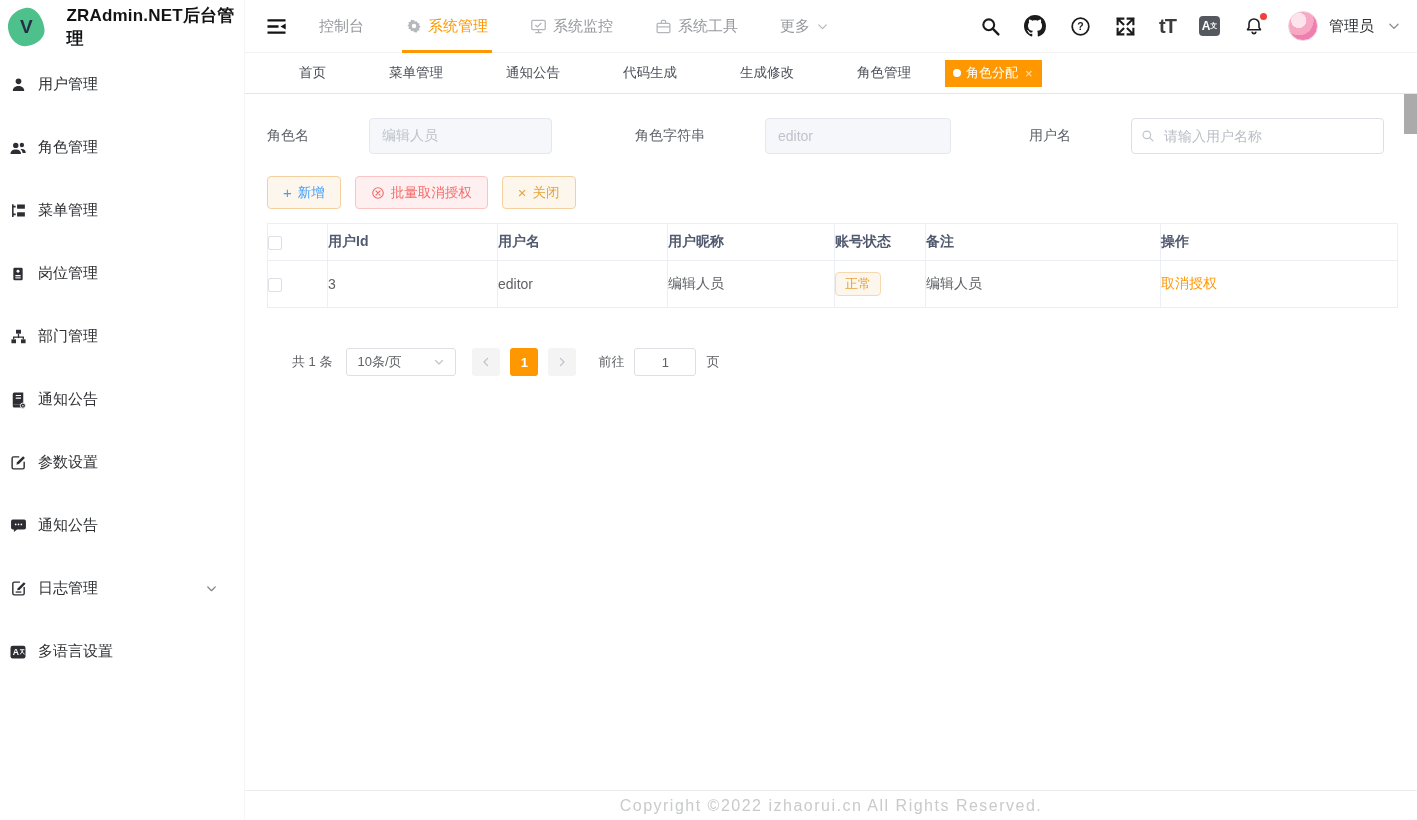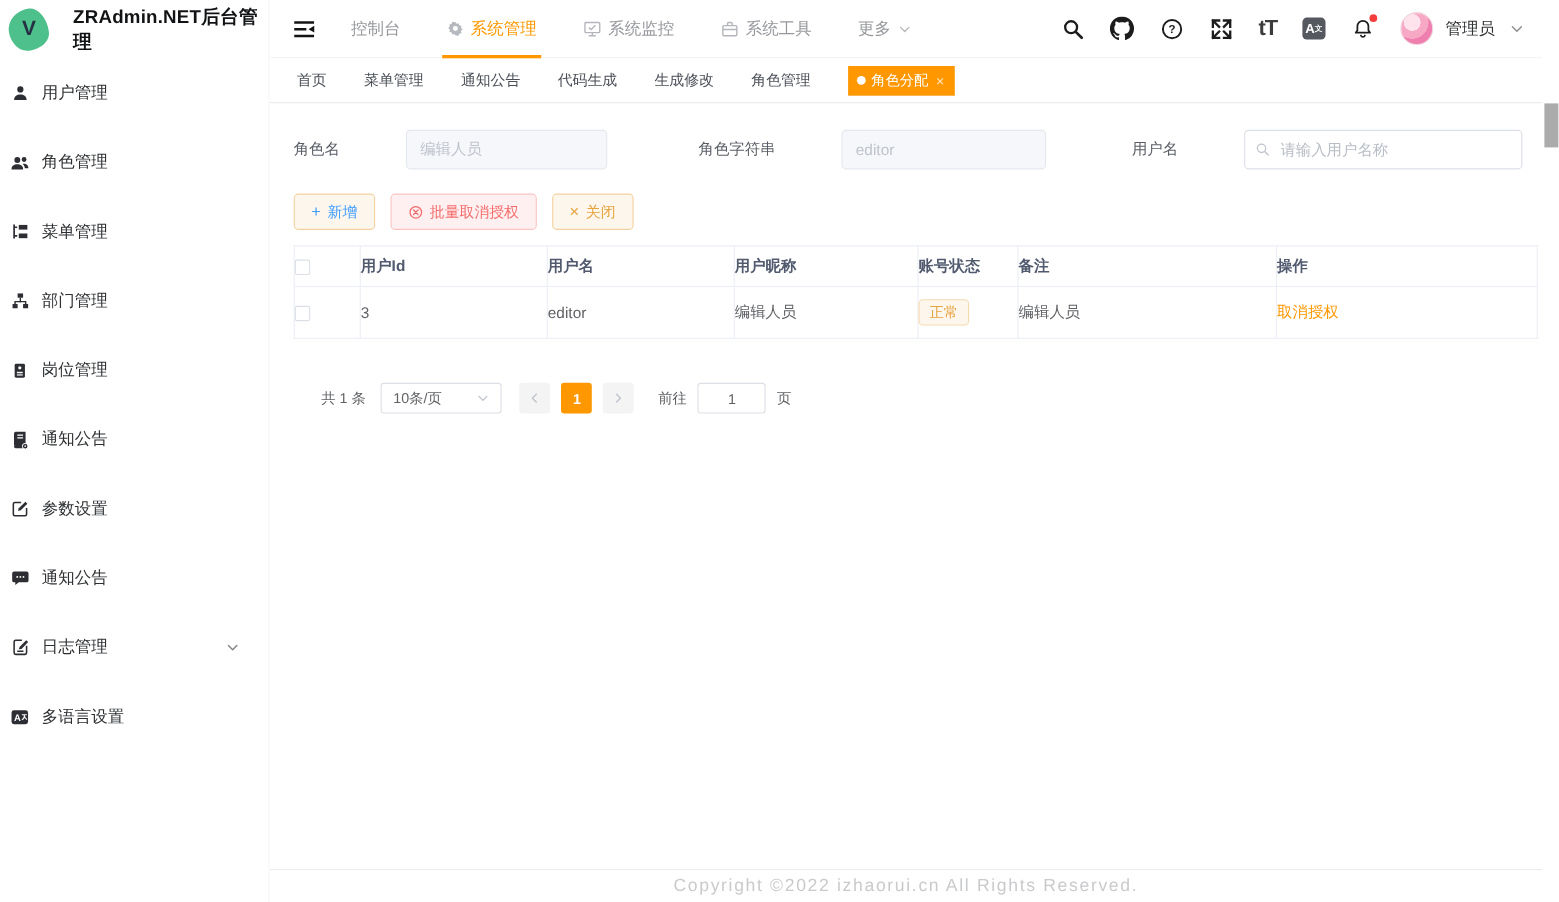--- a/index.html
+++ b/index.html
@@ -14,21 +14,21 @@
   .logo-blob span { color:#253044; font-weight:bold; font-size:19px; transform:rotate(8deg); }
   .app-title { margin-left:22px; font-size:17px; font-weight:bold; color:#121315; letter-spacing:0.2px; }
   .menu { padding-top:0; }
   .menu-item { height:63px; display:flex; align-items:center; padding-left:9px; cursor:pointer; color:#2e3033; }
   .mi-icon { width:18px; height:18px; display:inline-flex; align-items:center; justify-content:center; color:#2c2e33; }
   .mi-icon svg { display:block; }
   .mi-label { margin-left:11px; font-size:15px; }
   .mi-arrow { margin-left:auto; margin-right:26px; color:#818386; display:flex; }
 
   
-  .main { position:absolute; left:245px; top:0; right:15px; height:820px; display:flex; flex-direction:column; background:#fff; }
+  .main { position:absolute; left:245px; top:0; right:0; height:820px; display:flex; flex-direction:column; background:#fff; }
 
   
   .topbar { height:53px; min-height:53px; display:flex; align-items:center; border-bottom:1px solid #f2f2f2; background:#fff; }
   .collapse-btn { margin-left:20px; width:22px; height:22px; display:flex; align-items:center; justify-content:center; cursor:pointer; color:#141414; }
   .topnav { display:flex; align-items:center; height:53px; margin-left:32px; }
   .topnav-item { position:relative; height:53px; display:flex; align-items:center; gap:6px; margin-right:42px; font-size:15px; color:#96989d; cursor:pointer; }
   .topnav-item .tn-icon { display:flex; color:#b4b6bb; }
   .topnav-item.active { color:#ff9800; }
   .topnav-item.active::after { content:""; position:absolute; left:-4px; right:-4px; bottom:0; height:3px; background:#ff9800; }
   .top-actions { margin-left:auto; display:flex; align-items:center; gap:23px; margin-right:16px; }
@@ -36,21 +36,21 @@
   .ta-text-icon { font-size:20px; font-weight:bold; color:#3c3c3c; letter-spacing:-1px; cursor:pointer; }
   .translate-chip { width:21px; height:20px; background:#55585e; border-radius:4px; color:#fff; font-size:12px; font-weight:bold; display:flex; align-items:center; justify-content:center; cursor:pointer; }
   .bell-wrap { position:relative; }
   .bell-dot { position:absolute; top:-2px; right:-2px; width:7px; height:7px; background:#f43d3d; border-radius:50%; }
   .avatar { width:30px; height:30px; border-radius:50%; background:radial-gradient(circle at 35% 30%, #ffe3ec 0 28%, #f7a8c4 29% 55%, #ef7fae 56% 100%); border:1px solid #f0d4de; cursor:pointer; }
   .user-name { font-size:15px; color:#2f3133; margin-left:-12px; cursor:pointer; }
   .user-caret { color:#8a8c90; display:flex; margin-left:-10px; cursor:pointer; }
 
   
   .tabbar { height:41px; min-height:41px; display:flex; align-items:center; padding-left:25px; border-bottom:1px solid #e4e4e4; background:#fff; }
-  .tab-item { font-size:13.5px; color:#4a4f57; margin-right:34px; cursor:pointer; white-space:nowrap; }
+  .tab-item { font-size:13.5px; color:#4a4f57; margin-right:34px; cursor:pointer; white-space:nowrap;margin-left:29px; }
   .tab-chip { display:flex; align-items:center; gap:5px; background:#ff9800; color:#fff; height:27px; padding:0 9px 0 8px; font-size:13px; cursor:pointer; margin-right:34px; }
   .tab-chip .chip-dot { width:8px; height:8px; border-radius:50%; background:#fff; }
   .tab-chip .chip-close { font-size:13px; color:#ffe4bd; margin-left:2px; }
 
   
   .content { flex:1; padding:24px 20px 0 22px; background:#fff; }
 
   .filter-row { display:flex; align-items:center; margin-bottom:22px;gap:48px; }
   .f-label { font-size:14px; color:#5a5e66; margin-right:12px; white-space:nowrap; }
   .f-input-disabled { width:183px; height:36px; background:#f5f7fa; border:1px solid #e4e7ed; border-radius:4px; padding:0 12px; font-size:14px; color:#bfc3cb; font-family:inherit; }
@@ -132,39 +132,39 @@
               <path d="M4 3v18" stroke="currentColor" stroke-width="2.2" fill="none"></path>
               <path d="M4 6.5h4M4 17.5h4" stroke="currentColor" stroke-width="2.2" fill="none"></path>
               <rect x="10" y="3.5" width="11" height="6" fill="currentColor"></rect>
               <rect x="10" y="14.5" width="11" height="6" fill="currentColor"></rect>
             </svg>
         </span>
         <span class="mi-label">菜单管理</span>
       </div>
       <div class="menu-item">
         <span class="mi-icon">
-          <svg width="17" height="17" viewBox="0 0 24 24">
-              <rect x="8.5" y="2.5" width="7" height="5.5" fill="currentColor"></rect>
-              <rect x="2" y="16" width="6.5" height="5.5" fill="currentColor"></rect>
-              <rect x="15.5" y="16" width="6.5" height="5.5" fill="currentColor"></rect>
-              <path d="M12 8v4M5.2 16v-3h13.6v3M12 12v2" stroke="currentColor" stroke-width="1.8" fill="none"></path>
-            </svg>
-        </span>
-        <span class="mi-label">部门管理</span>
-      </div>
-      <div class="menu-item">
-        <span class="mi-icon">
           <svg width="16" height="16" viewBox="0 0 24 24">
               <rect x="5" y="2.5" width="14" height="19" rx="2" fill="currentColor"></rect>
               <circle cx="12" cy="8" r="2.2" fill="#fff"></circle>
               <rect x="8" y="13.5" width="8" height="2" fill="#fff"></rect>
               <rect x="8" y="17" width="8" height="1.6" fill="#fff"></rect>
             </svg>
         </span>
         <span class="mi-label">岗位管理</span>
+      </div>
+      <div class="menu-item">
+        <span class="mi-icon">
+          <svg width="17" height="17" viewBox="0 0 24 24">
+              <rect x="8.5" y="2.5" width="7" height="5.5" fill="currentColor"></rect>
+              <rect x="2" y="16" width="6.5" height="5.5" fill="currentColor"></rect>
+              <rect x="15.5" y="16" width="6.5" height="5.5" fill="currentColor"></rect>
+              <path d="M12 8v4M5.2 16v-3h13.6v3M12 12v2" stroke="currentColor" stroke-width="1.8" fill="none"></path>
+            </svg>
+        </span>
+        <span class="mi-label">部门管理</span>
       </div>
       <div class="menu-item">
         <span class="mi-icon">
           <svg width="18" height="18" viewBox="0 0 24 24">
               <path d="M5 4a2 2 0 0 1 2-2h12v16H7a2 2 0 0 0-2 2z" fill="currentColor"></path>
               <path d="M5 20a2 2 0 0 0 2 2h12v-4H7a2 2 0 0 0-2 2z" fill="currentColor"></path>
               <path d="M9 6h7M9 9.5h7" stroke="#fff" stroke-width="1.5"></path>
               <circle cx="18.5" cy="19.5" r="3.4" fill="currentColor" stroke="#fff" stroke-width="1.2"></circle>
               <circle cx="18.5" cy="19.5" r="1" fill="#fff"></circle>
             </svg>

